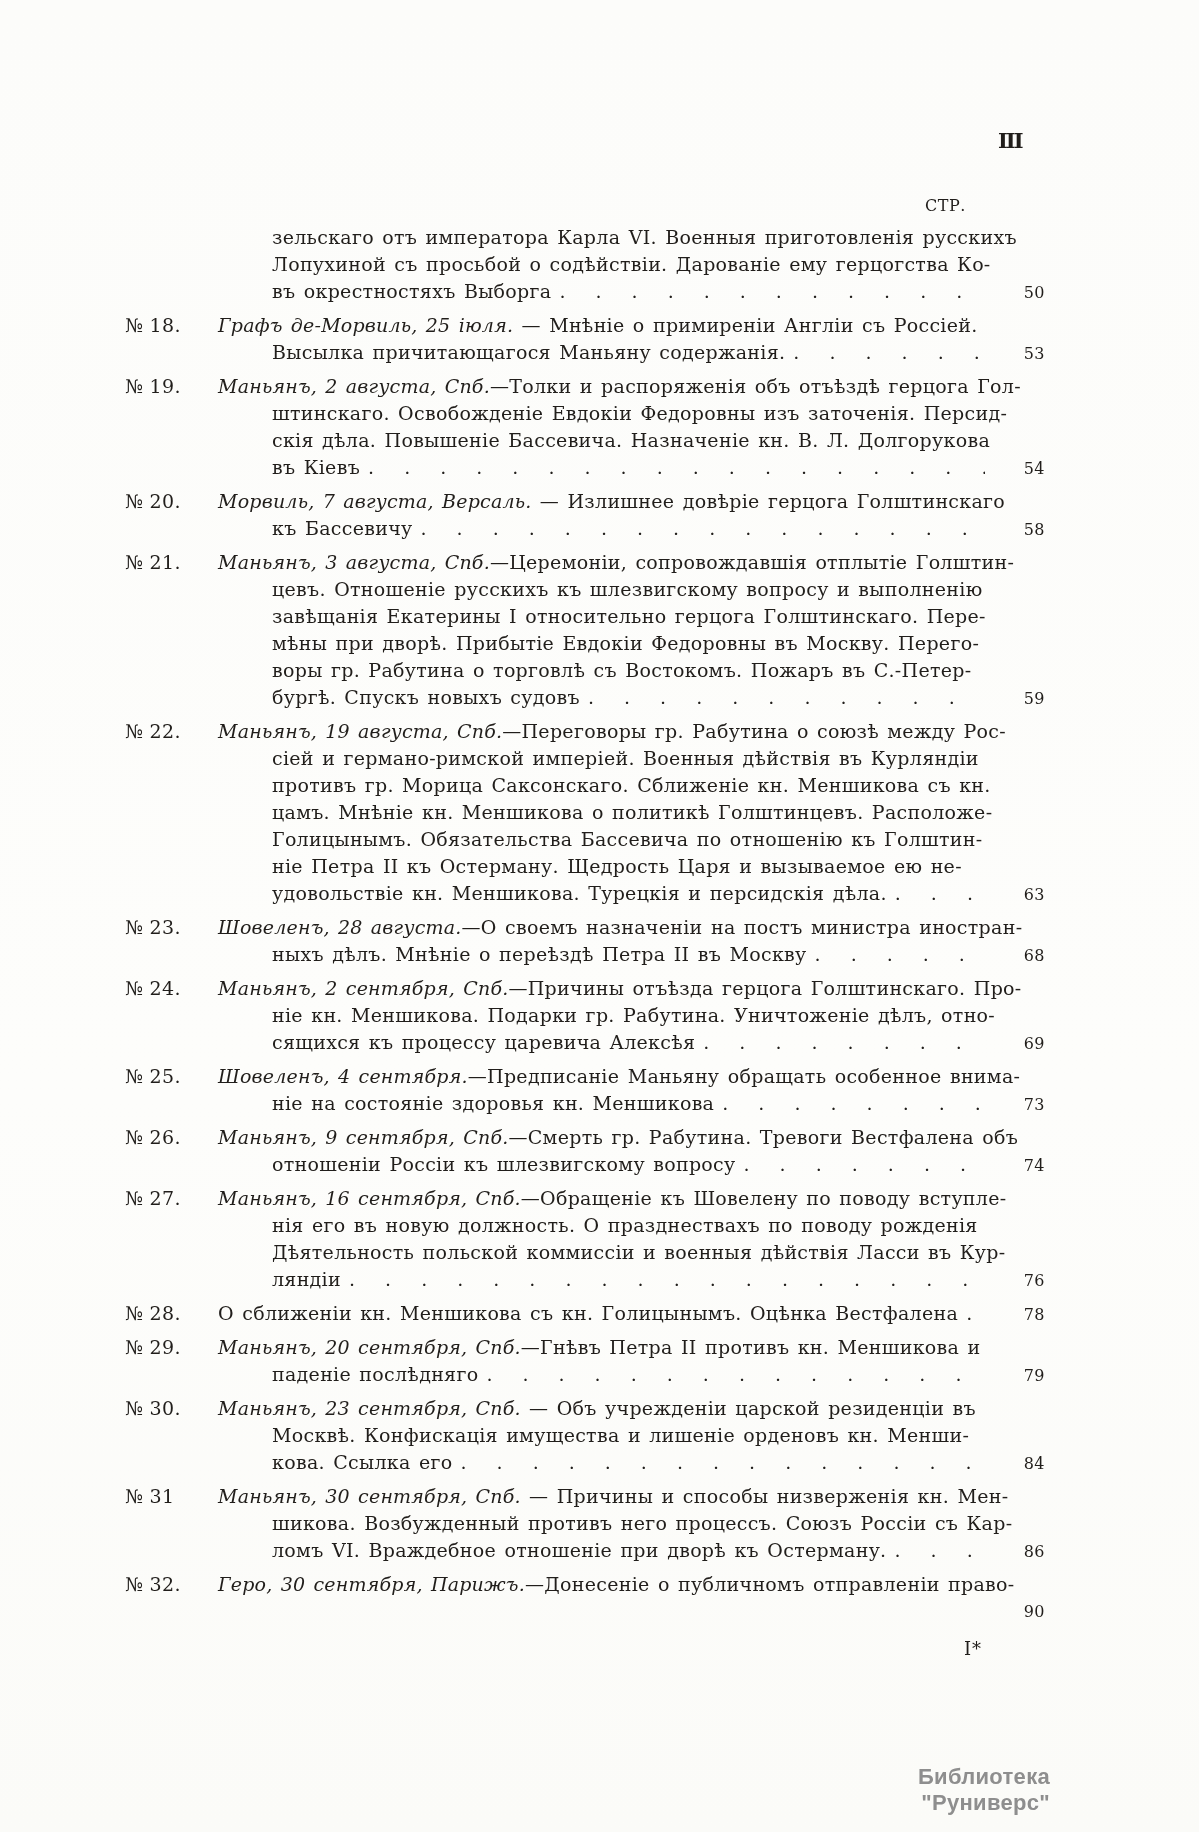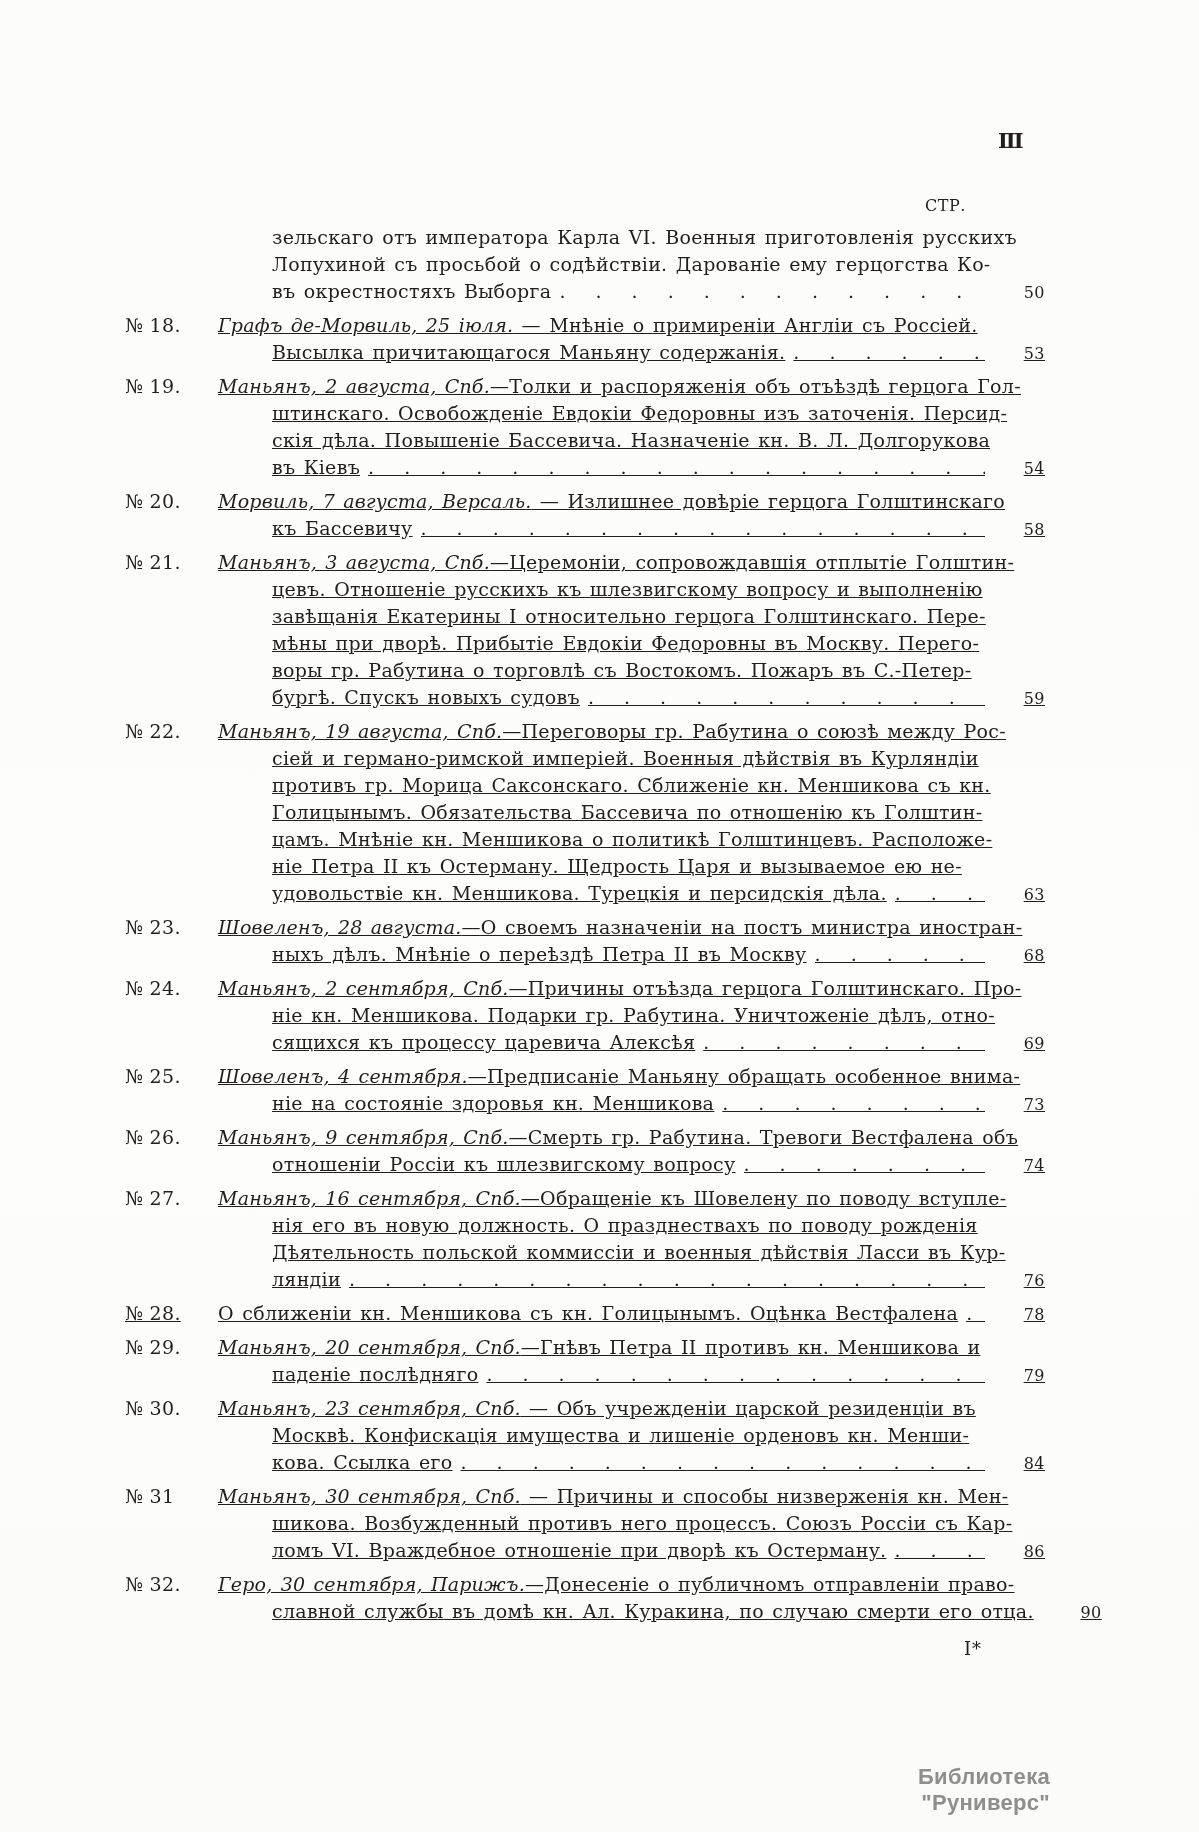--- a/index.html
+++ b/index.html
@@ -19,21 +19,21 @@
     position:absolute; top:128px; left:998px; width:52px;
     font-size:21px; font-weight:700; letter-spacing:-2px; text-align:left;
   }
   .col-header {
     position:absolute; top:196px; left:925px; width:120px;
     font-size:16px; letter-spacing:0.5px; 
   }
   .entries {
     position:absolute; top:224px; left:125px; width:920px;
   }
-  .entry + .entry { margin-top:6px;text-decoration:underline; }
+  .entry + .entry { margin-top:6px; }
   .line {
     line-height:27px; font-size:19px; white-space:nowrap;
   }
   .line.flexline { display:flex; align-items:baseline; }
   .line.indent { padding-left:147px; }
   .num {
     display:inline-block; width:93px; white-space:pre;
     flex:0 0 93px; letter-spacing:0.3px;
   }
   .ital { font-style:italic; letter-spacing:0.2px; word-spacing:2px; }
@@ -111,22 +111,22 @@
       <div class="line indent flexline">
         <span class="txt">бургѣ. Спускъ новыхъ судовъ</span>
         <span class="leader">. . . . . . . . . . . . . . . . . . . . . . . . . . . . . . . . . . . . . . . .</span>
         <span class="pagenum">59</span>
       </div>
     </div>
     <div class="entry">
       <div class="line"><span class="num">№ 22.</span><span class="ital">Маньянъ, 19 августа, Спб.</span><span class="txt">—Переговоры гр. Рабутина о союзѣ между Рос-</span></div>
       <div class="line indent"><span class="txt">сіей и германо-римской имперіей. Военныя дѣйствія въ Курляндіи</span></div>
       <div class="line indent"><span class="txt">противъ гр. Морица Саксонскаго. Сближеніе кн. Меншикова съ кн.</span></div>
+      <div class="line indent"><span class="txt">цамъ. Мнѣніе кн. Меншикова о политикѣ Голштинцевъ. Расположе-</span></div>
       <div class="line indent"><span class="txt">Голицынымъ. Обязательства Бассевича по отношенію къ Голштин-</span></div>
-      <div class="line indent"><span class="txt">цамъ. Мнѣніе кн. Меншикова о политикѣ Голштинцевъ. Расположе-</span></div>
       <div class="line indent"><span class="txt">ніе Петра II къ Остерману. Щедрость Царя и вызываемое ею не-</span></div>
       <div class="line indent flexline">
         <span class="txt">удовольствіе кн. Меншикова. Турецкія и персидскія дѣла.</span>
         <span class="leader">. . . . . . . . . . . . . . . . . . . . . . . . . . . . . . . . . . . . . . . .</span>
         <span class="pagenum">63</span>
       </div>
     </div>
     <div class="entry">
       <div class="line"><span class="num">№ 23.</span><span class="ital">Шовеленъ, 28 августа.</span><span class="txt">—О своемъ назначеніи на постъ министра иностран-</span></div>
       <div class="line indent flexline">
@@ -200,21 +200,20 @@
       <div class="line indent"><span class="txt">шикова. Возбужденный противъ него процессъ. Союзъ Россіи съ Кар-</span></div>
       <div class="line indent flexline">
         <span class="txt">ломъ VI. Враждебное отношеніе при дворѣ къ Остерману.</span>
         <span class="leader">. . . . . . . . . . . . . . . . . . . . . . . . . . . . . . . . . . . . . . . .</span>
         <span class="pagenum">86</span>
       </div>
     </div>
     <div class="entry">
       <div class="line"><span class="num">№ 32.</span><span class="ital">Геро, 30 сентября, Парижъ.</span><span class="txt">—Донесеніе о публичномъ отправленіи право-</span></div>
       <div class="line indent flexline">
-        <span class="txt">славной службы въ домѣ кн. Ал. Куракина, по случаю смерти его отца.</span>
         <span class="leader"></span>
         <span class="pagenum">90</span>
       </div>
     </div>
   </div>
 
 <div class="sig-mark">І*</div>
 
 <div class="watermark" style="color: rgb(142, 142, 142);">Библиотека "Руниверс"</div>
 

